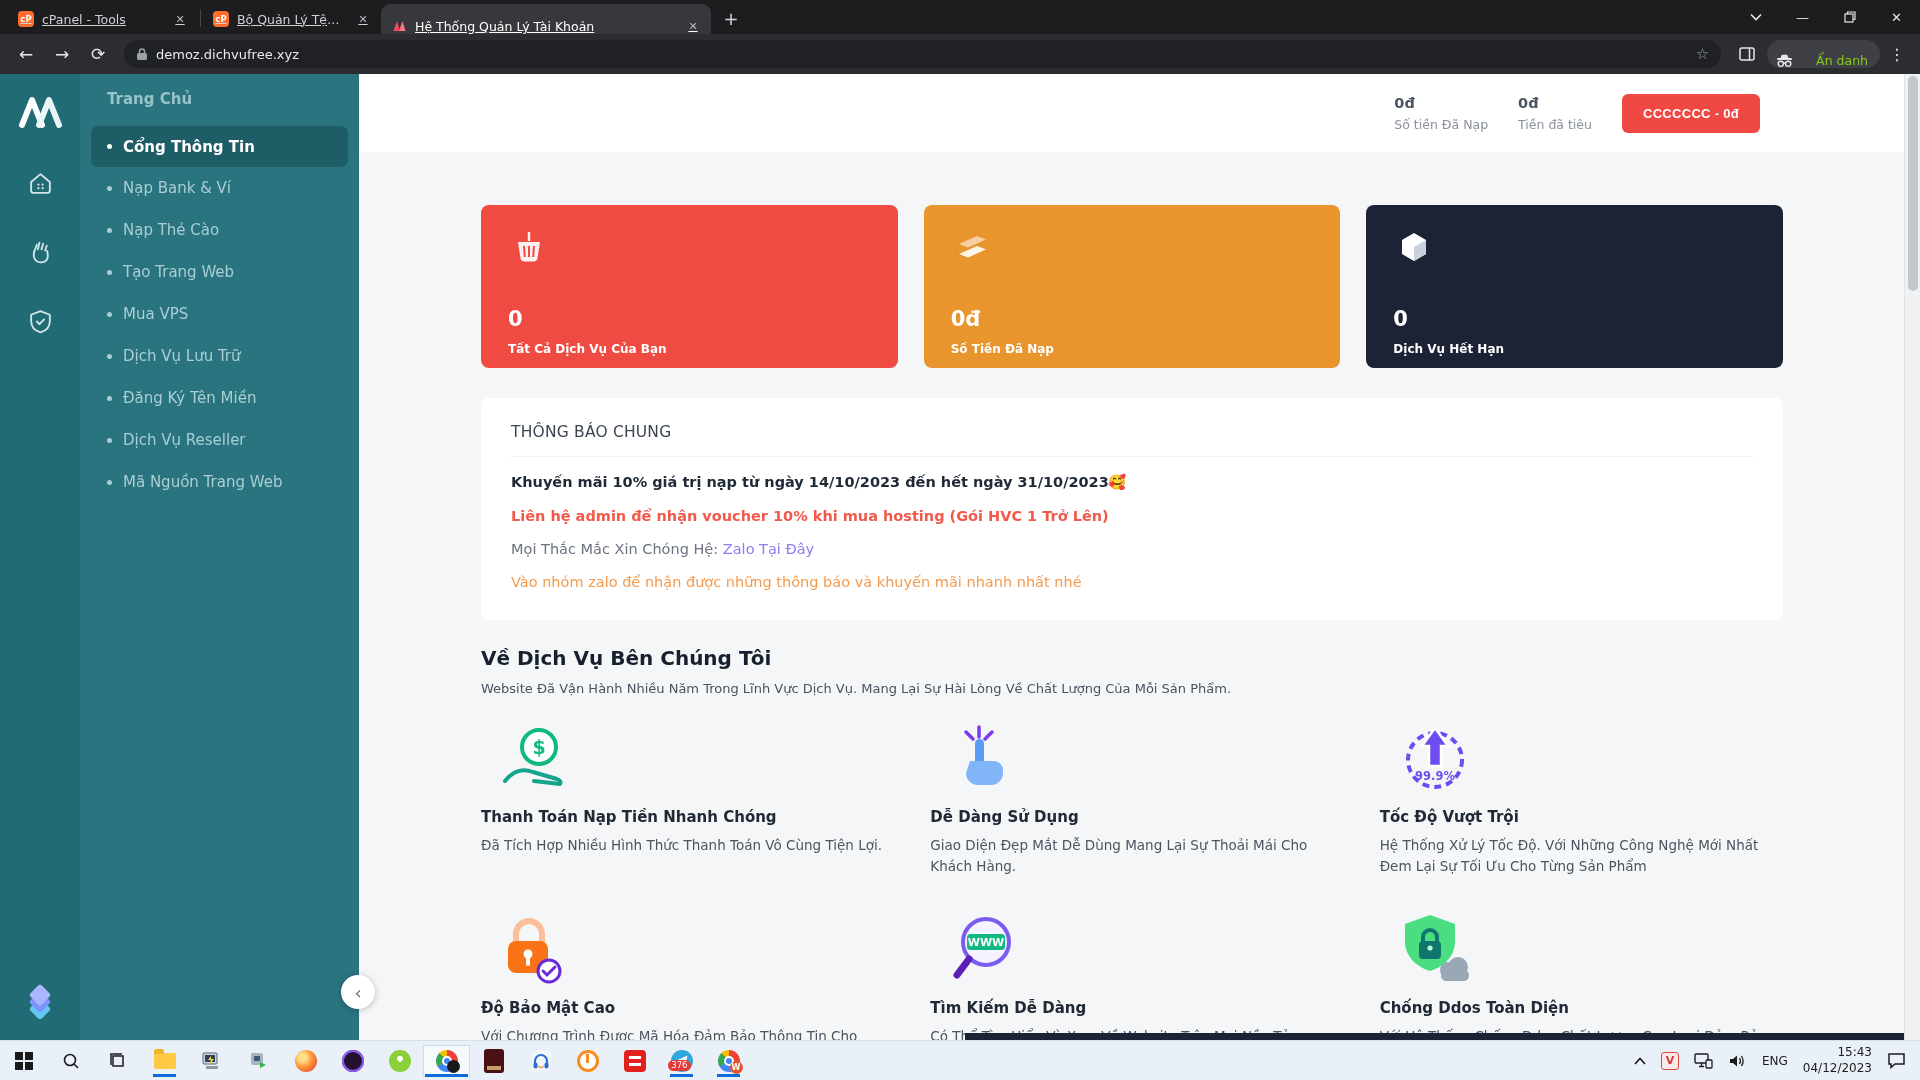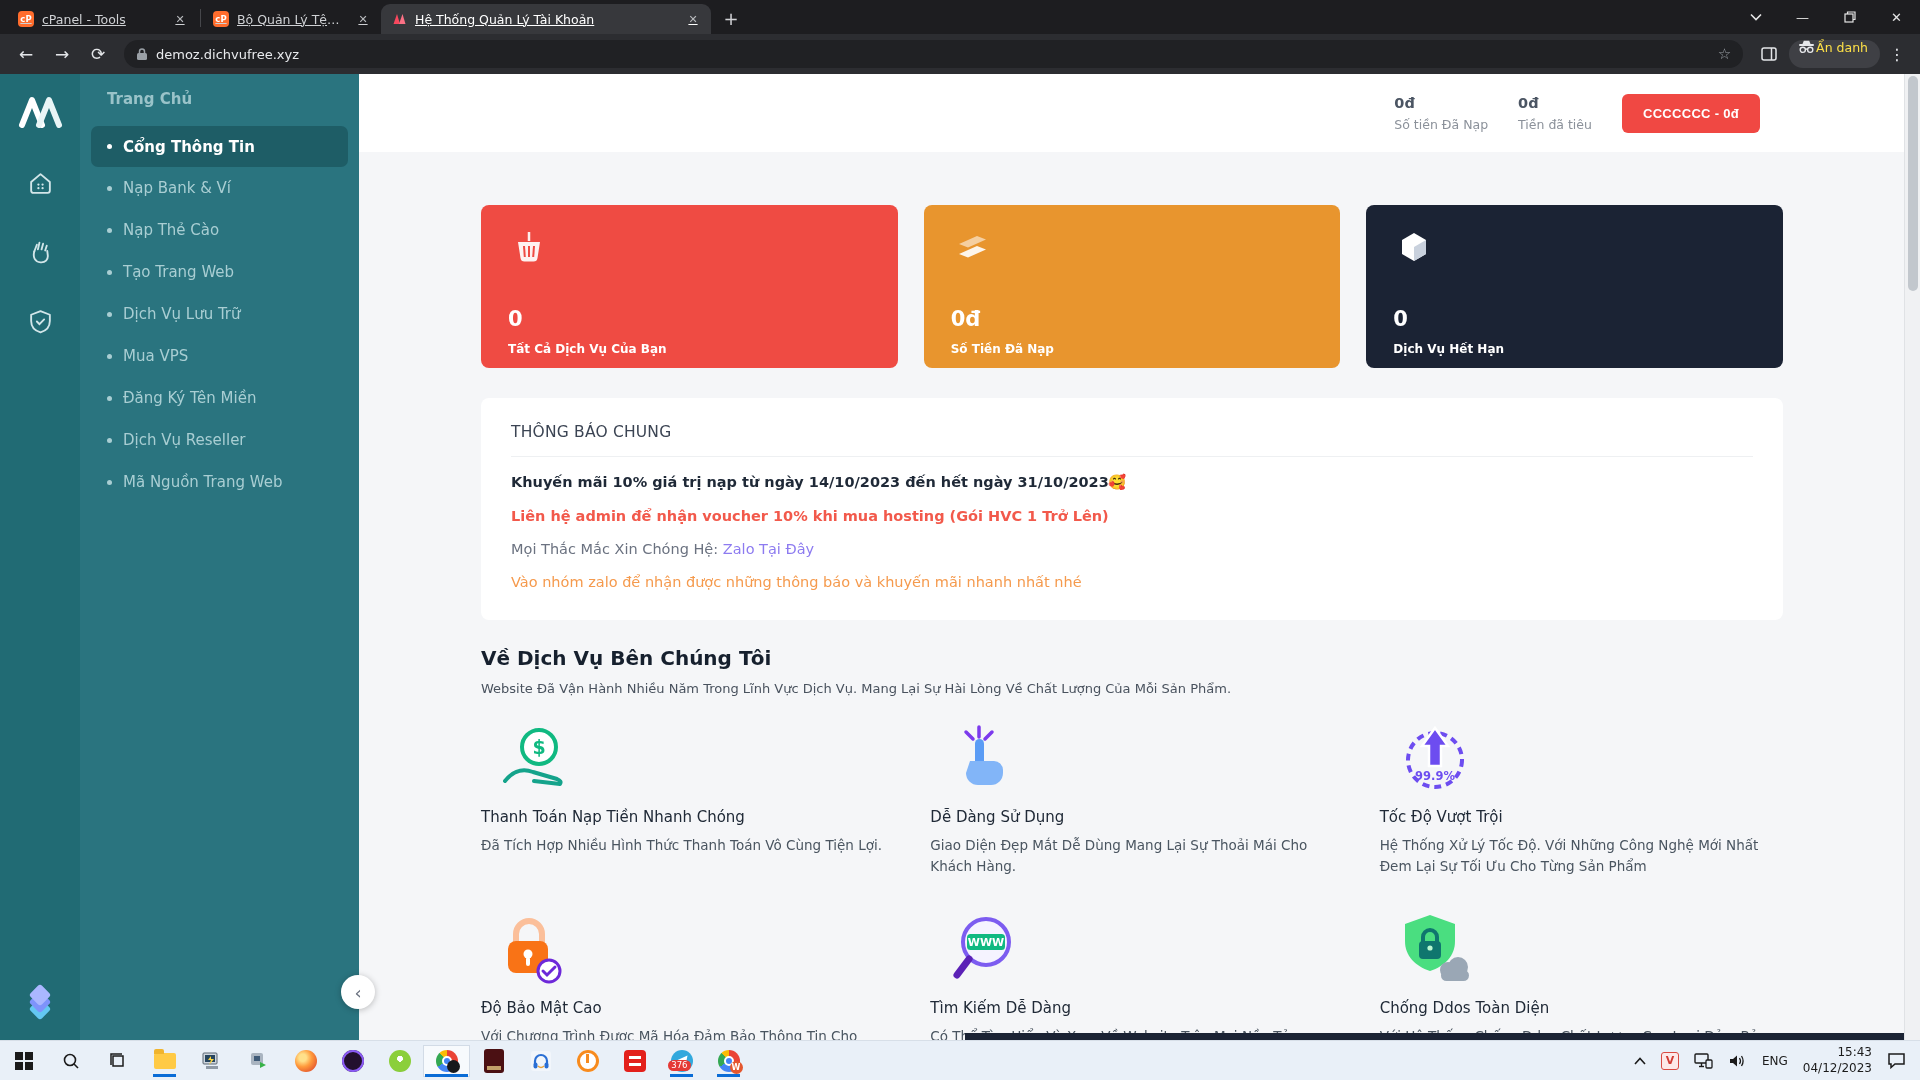--- a/index.html
+++ b/index.html
@@ -2,35 +2,35 @@
 <html><head>
 <meta charset="utf-8">
 <style>
   * { margin:0; padding:0; box-sizing:border-box; }
   html,body { width:1920px; height:1080px; overflow:hidden; font-family:"DejaVu Sans","Liberation Sans",sans-serif; }
   .window { width:1920px; height:1080px; position:relative; background:#f5f6f8; display:flex; flex-direction:column; }
 
   
   .tabstrip { height:34px; background:#1d1d20; display:flex; align-items:flex-end; padding-left:8px; flex:none; }
   .tab { height:30px; display:flex; align-items:center; gap:8px; padding:0 10px; border-radius:9px 9px 0 0; color:#cfd1d4; font-size:12.5px;text-decoration:underline; }
-  .tab.active { background:#37383c; color:#fff; }
+  .tab.active { background:#37383c; color:#fff;align-items:flex-end; }
   .tab-title { flex:1; overflow:hidden; white-space:nowrap; text-overflow:ellipsis; }
   .tab-close { color:#b9bbbe; font-size:11px; width:16px; height:16px; border-radius:50%; display:flex; align-items:center; justify-content:center; flex:none;}
   .tab-sep { width:1px; height:18px; background:#46474b; margin:0 2px 7px; }
   .favicon-cp { width:16px; height:16px; border-radius:4px; background:#ff6d2d; color:#fff; font-size:8.5px; font-weight:bold; display:flex; align-items:center; justify-content:center; flex:none;}
   .newtab { width:28px; height:28px; margin:0 0 2px 6px; border-radius:50%; color:#d0d1d4; font-size:18px; display:flex; align-items:center; justify-content:center; }
   .win-controls { margin-left:auto; display:flex; height:34px; align-self:flex-start; }
   .win-btn { width:47px; height:34px; display:flex; align-items:center; justify-content:center; color:#e6e6e6; font-size:13px; }
 
   .toolbar { height:40px; background:#2c2d31; display:flex; align-items:center; padding:0 10px; gap:4px; flex:none; }
   .nav-btn { width:32px; height:32px; border-radius:50%; display:flex; align-items:center; justify-content:center; color:#e4e6e9; font-size:17px; flex:none;}
   .addr { flex:1; height:28px; background:#202124; border-radius:14px; display:flex; align-items:center; padding:0 12px; gap:8px; color:#e8eaed; font-size:13px; margin:0 6px; }
   .addr .spacer { flex:1; }
   .star { color:#9aa0a6; font-size:15px; }
-  .incog-badge { height:28px; background:#3f4045; border-radius:14px; display:flex; align-items:flex-start; gap:1px; padding:0 12px 0 9px; color:#fde047; font-size:12.5px; flex:none;}
+  .incog-badge { height:28px; background:#3f4045; border-radius:14px; display:flex; align-items:flex-end; gap:23px; padding:0 12px 0 9px; color:#84cc16; font-size:12.5px; flex:none;}
   .kebab { color:#e4e6e9; font-size:16px; width:26px; text-align:center; flex:none;}
 
   
   .viewport { flex:1; display:flex; position:relative; min-height:0; }
 
   .rail { width:80px; background:#216b74; display:flex; flex-direction:column; align-items:center; padding:18px 0 16px; flex:none; }
   .rail-icon { margin-top:42px; }
   .rail-logo { margin-top:4px; }
   .rail-bottom { margin-top:auto; }
 
@@ -63,21 +63,21 @@
   .n-voucher { color:#f2594b; font-weight:bold; }
   .n-contact { color:#6b7280; }
   .n-zalo-link { color:#8d7bf0; }
   .n-group { color:#f59a4d; }
 
   .about { margin-top:26px; }
   .about h2 { font-size:20px; font-weight:bold; color:#16202e; }
   .about .sub { font-size:13px; color:#49525e; margin-top:11px; }
   .features { display:grid; grid-template-columns:repeat(3,1fr); column-gap:46px; row-gap:24px; margin-top:14px; }
   .icon-wrap { height:96px; display:flex; align-items:center; padding-left:16px; }
-  .feature h3 { font-size:15px; font-weight:normal; color:#202a37; margin:2px 0 9px; }
+  .feature h3 { font-size:15px; font-weight:bold; color:#202a37; margin:2px 0 9px; }
   .feature p { font-size:13.5px; color:#4a5560; line-height:1.55; }
 
   .footer-strip { position:absolute; bottom:0; left:606px; width:940px; height:7px; background:#1b2334; }
 
   .collapse-btn { position:absolute; left:341px; top:901px; width:34px; height:34px; border-radius:50%; background:#fff; box-shadow:0 1px 6px rgba(0,0,0,.25); display:flex; align-items:center; justify-content:center; color:#6b7280; font-size:18px; z-index:6; }
 
   .scrollbar { width:16px; background:#f0f1f3; border-left:1px solid #e0e2e5; position:relative; flex:none; }
   .scroll-thumb { position:absolute; top:2px; left:3px; width:10px; height:215px; background:#c2c7cd; border-radius:5px; }
 
   
@@ -230,25 +230,25 @@
       <div class="menu-item">
           <span class="bullet"></span>
           <span>Nạp Thẻ Cào</span>
         </div>
       <div class="menu-item">
           <span class="bullet"></span>
           <span>Tạo Trang Web</span>
         </div>
       <div class="menu-item">
           <span class="bullet"></span>
+          <span>Mua VPS</span>
+        </div>
+      <div class="menu-item">
+          <span class="bullet"></span>
           <span>Dịch Vụ Lưu Trữ</span>
-        </div>
-      <div class="menu-item">
-          <span class="bullet"></span>
-          <span>Mua VPS</span>
         </div>
       <div class="menu-item">
           <span class="bullet"></span>
           <span>Đăng Ký Tên Miền</span>
         </div>
       <div class="menu-item">
           <span class="bullet"></span>
           <span>Dịch Vụ Reseller</span>
         </div>
       <div class="menu-item">

